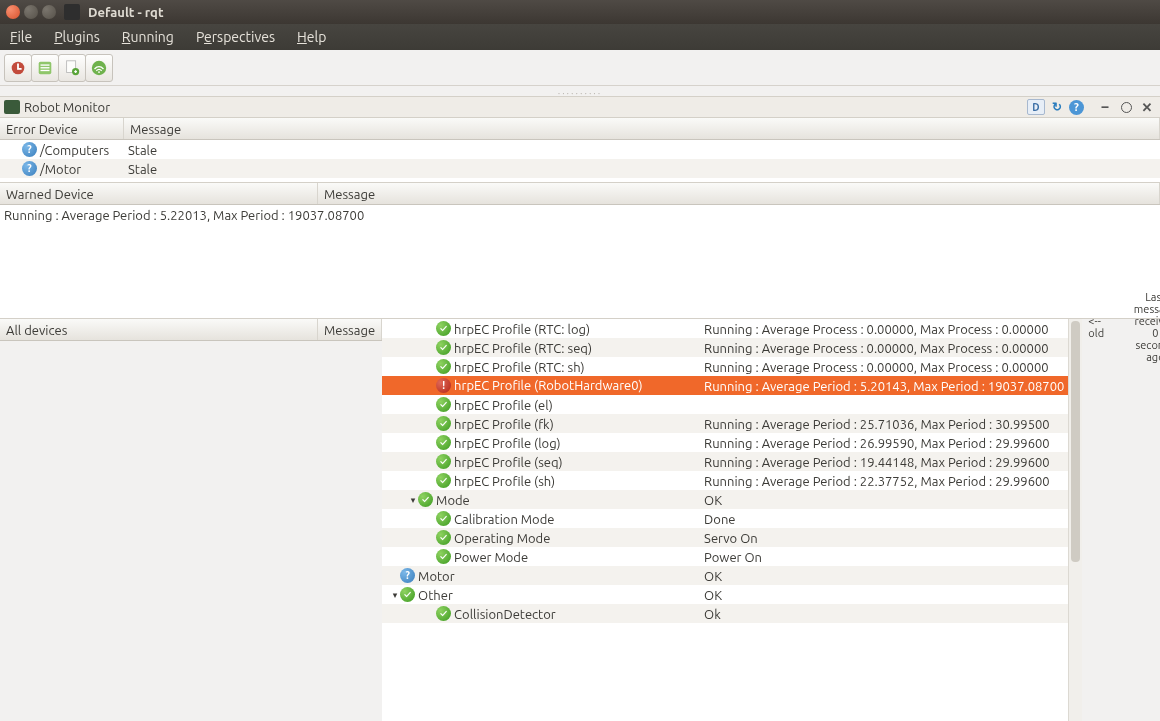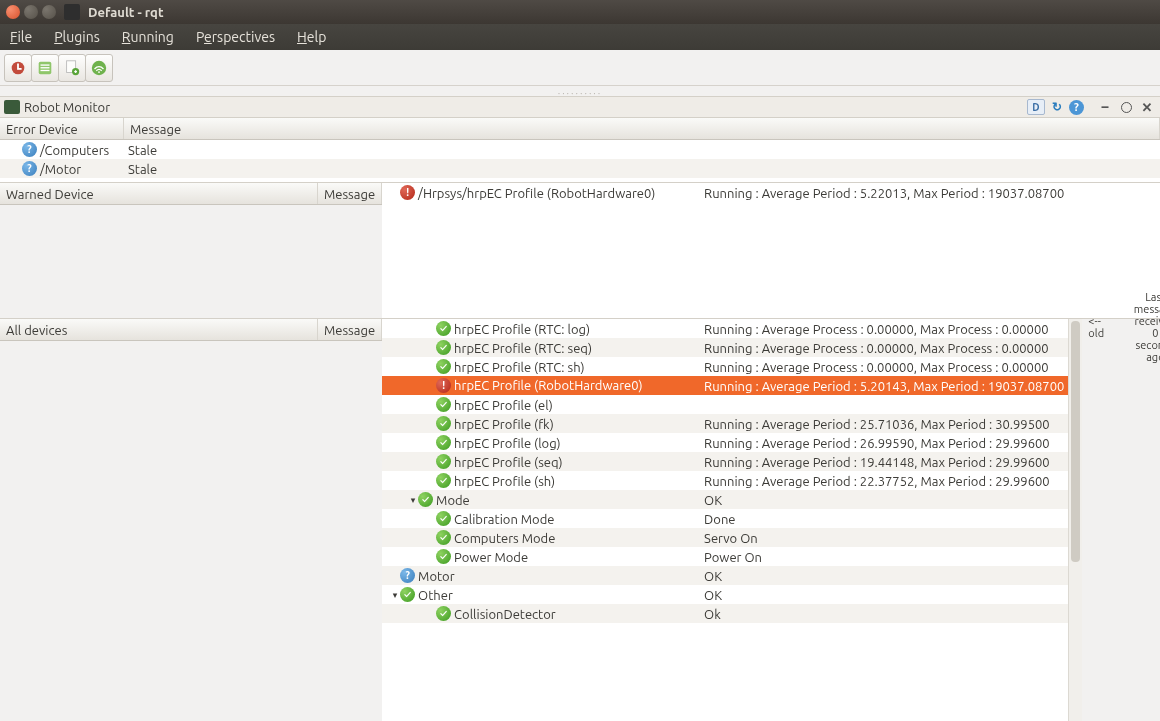--- a/index.html
+++ b/index.html
@@ -44,21 +44,21 @@
   .status-icon { width:15px; height:15px; border-radius:50%; display:inline-flex; align-items:center; justify-content:center; font-size:10px; color:#fff; flex-shrink:0; margin-right:3px; }
   .ok { background: radial-gradient(circle at 30% 30%, #8ed260, #3c9a20); }
   .ok::after { content:"✓"; font-weight:bold; }
   .warn { background: radial-gradient(circle at 30% 30%, #e06858, #b32616); }
   .warn::after { content:"!"; font-weight:bold; }
   .stale { background: radial-gradient(circle at 30% 30%, #7ab7e8, #3a7ebc); }
   .stale::after { content:"?"; font-weight:bold; }
 
   .pane-error { height:64px; display:flex; flex-direction:column; }
   .pane-error .rows { flex:1; }
-  .pane-warn { height:136px; display:flex; flex-direction:row; border-top:1px solid #d4d0c8; }
+  .pane-warn { height:136px; display:flex; flex-direction:column; border-top:1px solid #d4d0c8; }
   .pane-warn .rows { flex:1; }
   .pane-all { flex:1; display:flex; flex-direction:row; border-top:1px solid #d4d0c8; min-height:0; }
   .pane-all-body { flex:1; display:flex; min-height:0; }
   .pane-all .rows { flex:1; overflow:hidden; }
   .vscroll { width:14px; background:#f1efeb; border-left:1px solid #dcd9d2; position:relative; }
   .vscroll-thumb { position:absolute; left:2px; right:2px; top:2px; height:60%; background:#cfcbc3; border-radius:4px; }
 
   .timeline-wrap { height:16px; display:flex; align-items:center; font-size:11px; padding:0 6px; gap:22px; }
   .timeline-bar-row { height:18px; display:flex; align-items:stretch; gap:4px; padding-right:4px; }
   .timeline-bar { flex:1; display:flex; border:1px solid #b8b4ac; background:#fff; position:relative; }
@@ -173,24 +173,20 @@
       </div>
   </div>
 
   <div class="pane-warn">
     <div class="list-header">
       <div class="col col-dev-warn">Warned Device</div>
       <div class="col col-msg">Message</div>
     </div>
     <div class="rows" id="warn-rows">
         <div class="row">
-          <div class="cell col-dev-warn" style="display: flex; align-items: center; padding-left: 18px;">
-            <span class="status-icon warn"></span>
-            <span>/Hrpsys/hrpEC Profile (RobotHardware0)</span>
-          </div>
           <div class="cell col-msg">Running : Average Period : 5.22013, Max Period : 19037.08700</div>
         </div>
       </div>
   </div>
 
   <div class="pane-all">
     <div class="list-header">
       <div class="col col-dev-all">All devices</div>
       <div class="col col-msg">Message</div>
     </div>
@@ -292,21 +288,21 @@
               <span class="status-icon ok"></span>
               <span>Calibration Mode</span>
             </div>
             <div class="cell col-msg">Done</div>
           </div>
           <div class="row alt">
             <div class="cell col-dev-all" style="display: flex; align-items: center;">
               <span class="tree-indent" style="width: 40px;"></span>
               <span class="disclosure"></span>
               <span class="status-icon ok"></span>
-              <span>Computers Mode</span>
+              <span>Operating Mode</span>
             </div>
             <div class="cell col-msg">Servo On</div>
           </div>
           <div class="row">
             <div class="cell col-dev-all" style="display: flex; align-items: center;">
               <span class="tree-indent" style="width: 40px;"></span>
               <span class="disclosure"></span>
               <span class="status-icon ok"></span>
               <span>Power Mode</span>
             </div>

